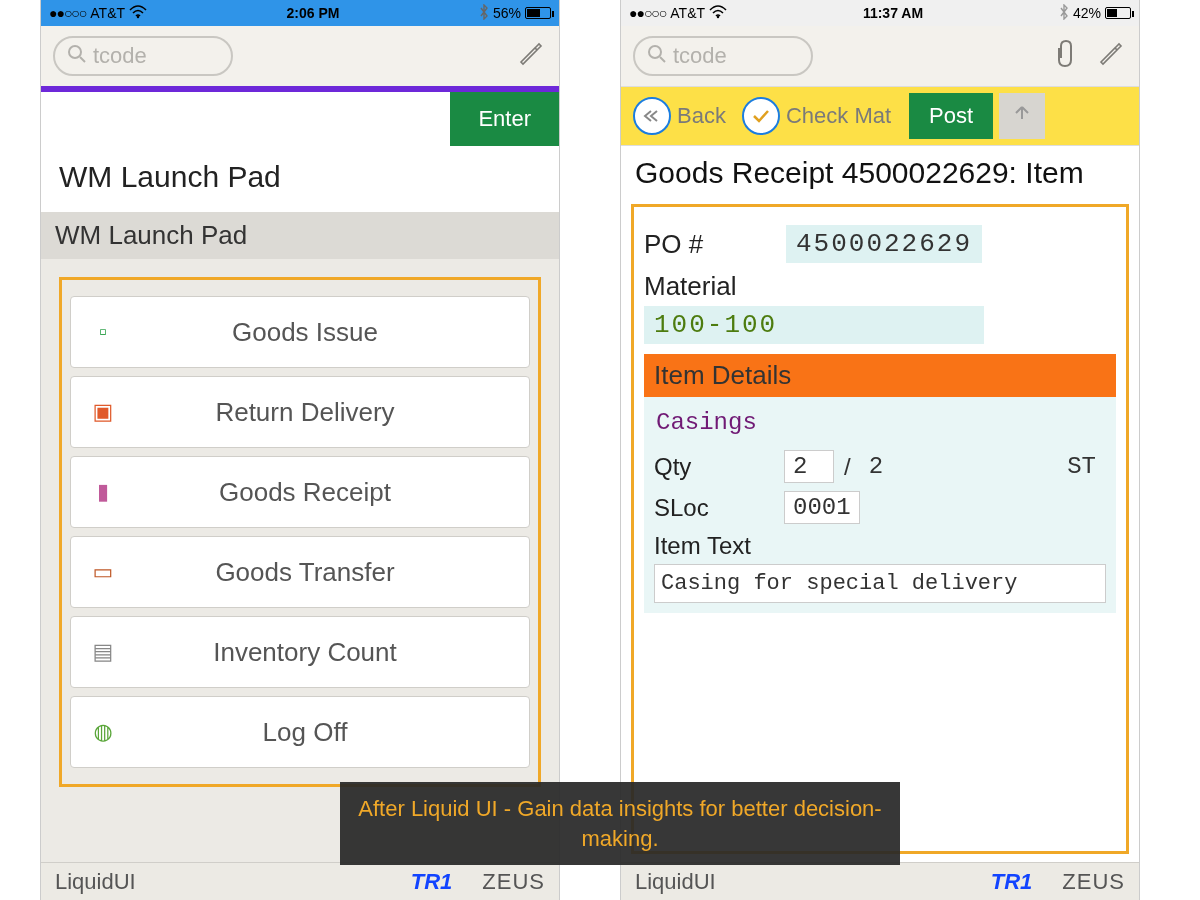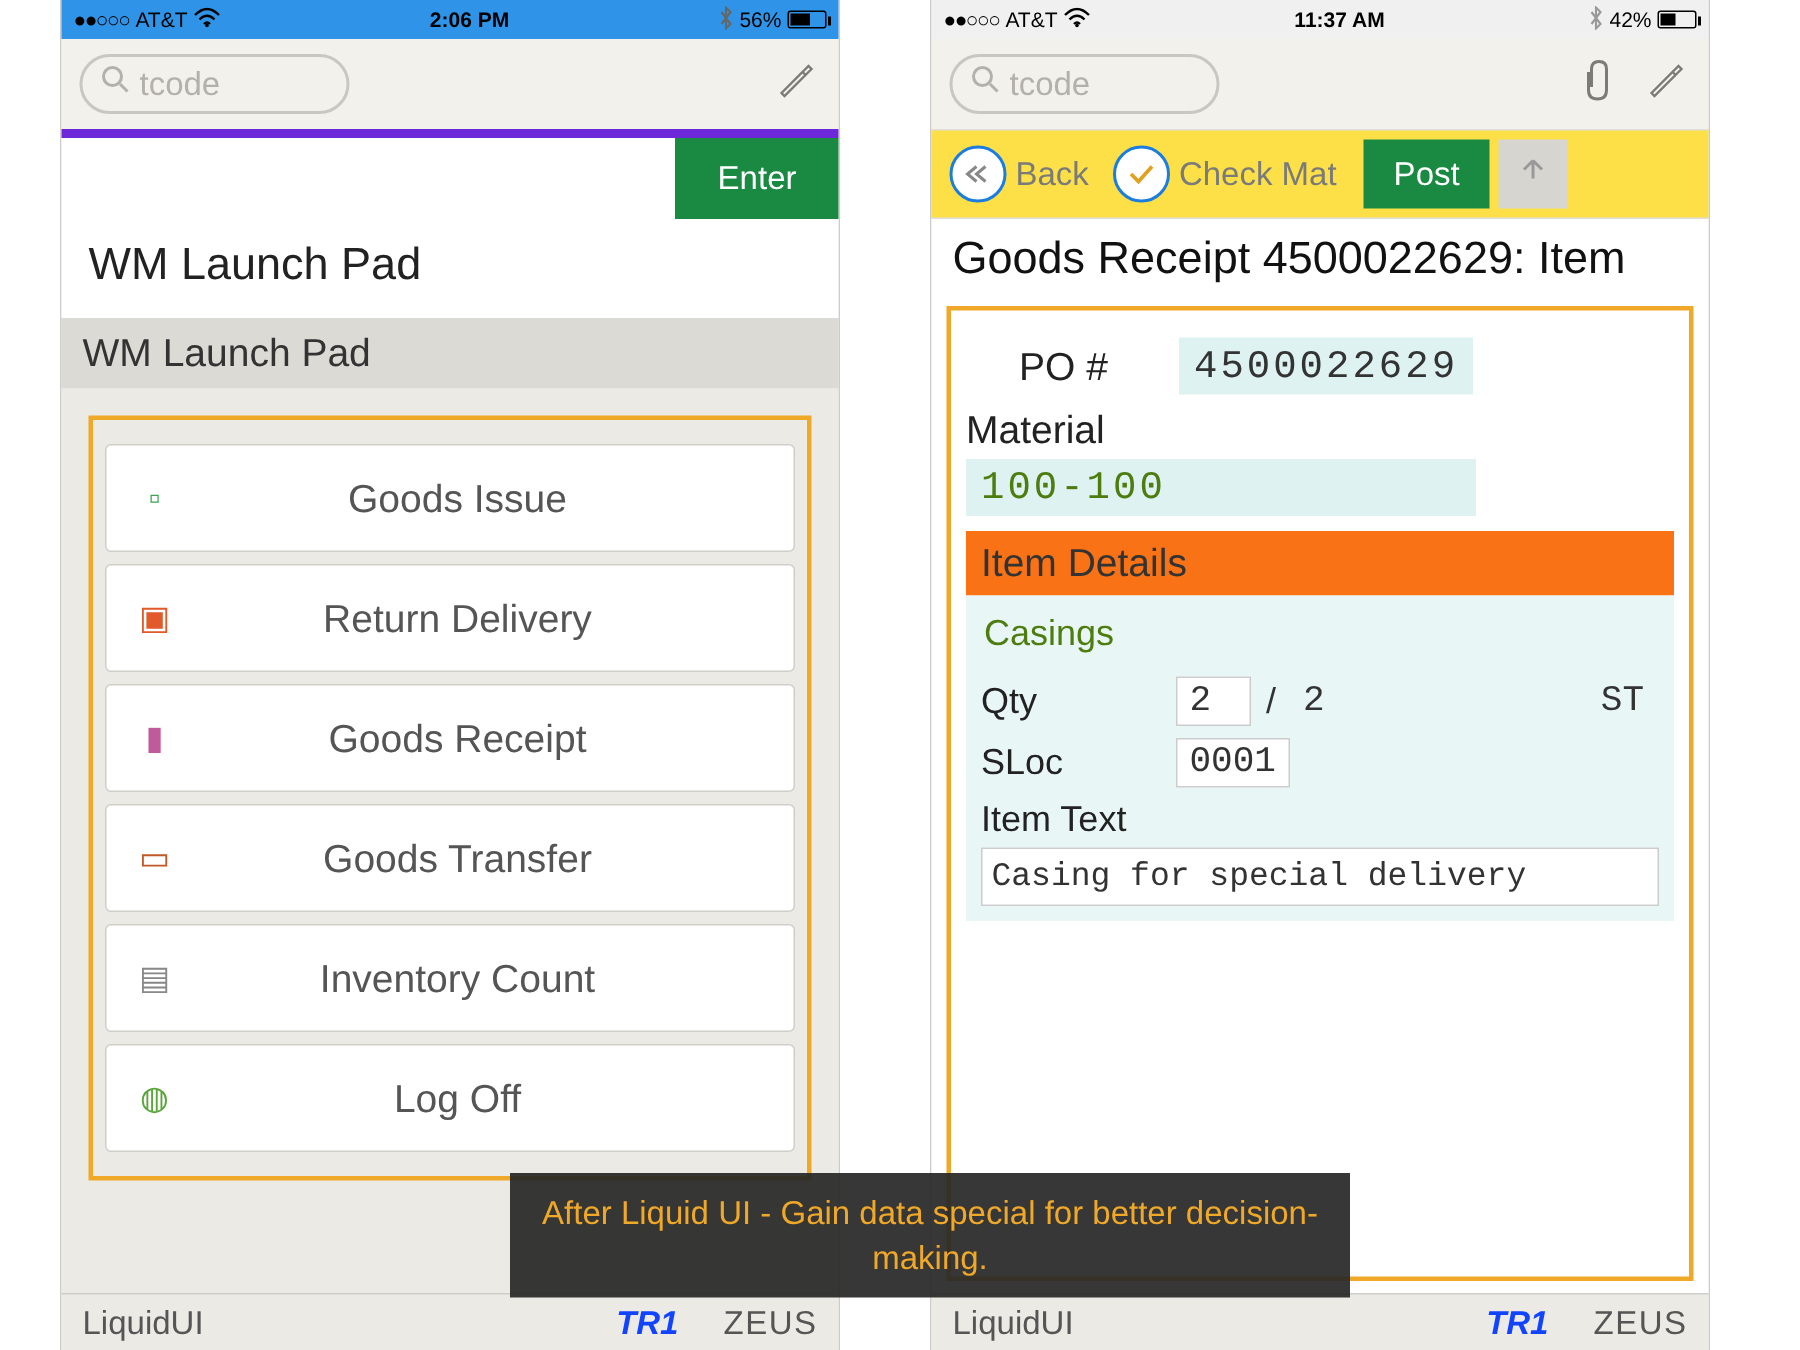--- a/index.html
+++ b/index.html
@@ -174,21 +174,21 @@
     flex:1;
     padding: 0 10px 8px 10px;
     background: #fff;
   }
   .p2-frame {
     border: 3px solid #f0a828;
     padding: 10px 10px 6px 10px;
     height: 100%;
     background: #fff;
   }
-  .formrow { display:flex; align-items:center; margin: 8px 0; gap: 12px; text-align: center; }
+  .formrow { display:flex; align-items:center; margin: 8px 0; gap: 12px; }
   .flabel { font-size: 26px; color: #222; min-width: 130px;}
   .valbox {
     background: #def2f2;
     font-family: "Courier New", monospace;
     font-size: 26px;
     padding: 4px 10px;
     letter-spacing: 2px;
     color: #333;
   }
   .matval {
@@ -202,21 +202,21 @@
     margin-top:4px;
   }
   .itemhdr {
     background: #f97316;
     font-size: 26px;
     padding: 6px 10px;
     margin: 10px 0 0 0;
     color:#333;
   }
   .itemsection { background:#e9f6f6; padding: 6px 10px 10px 10px;}
-  .casings { font-family: Liberation Sans, sans-serif; font-size: 24px; color:#4d7c0f; padding:6px 2px;}
+  .casings { font-family: Liberation Mono, monospace; font-size: 24px; color:#701a75; padding:6px 2px;}
   .drow { display:flex; align-items:center; gap:10px; margin:8px 0;}
   .dlab { font-size:24px; color:#222; min-width:120px;}
   .dinput {
     background:#fff; border:1px solid #ccc;
     font-family:"Courier New", monospace; font-size:24px;
     padding:2px 8px; min-width:50px; color:#333;
   }
   .slash { font-size:24px; color:#333;}
   .unit { font-family:"Courier New", monospace; font-size:24px; margin-left:auto; padding-right:10px; color:#333;}
   .at-icon { margin-left:auto; font-size:22px; color:#888; background:#fff; border:1px solid #ccc; padding:2px 8px;}
@@ -467,13 +467,13 @@
     <div class="footer">
       <span class="f-left">LiquidUI</span>
       <span class="f-spacer"></span>
       <span class="f-mid">TR1</span>
       <span class="f-right">ZEUS</span>
     </div>
   </div>
 
 </div>
 
-<div class="caption">After Liquid UI - Gain data special for better decision-making.</div>
+<div class="caption">After Liquid UI - Gain data insights for better decision-making.</div>
 
 </body></html>

